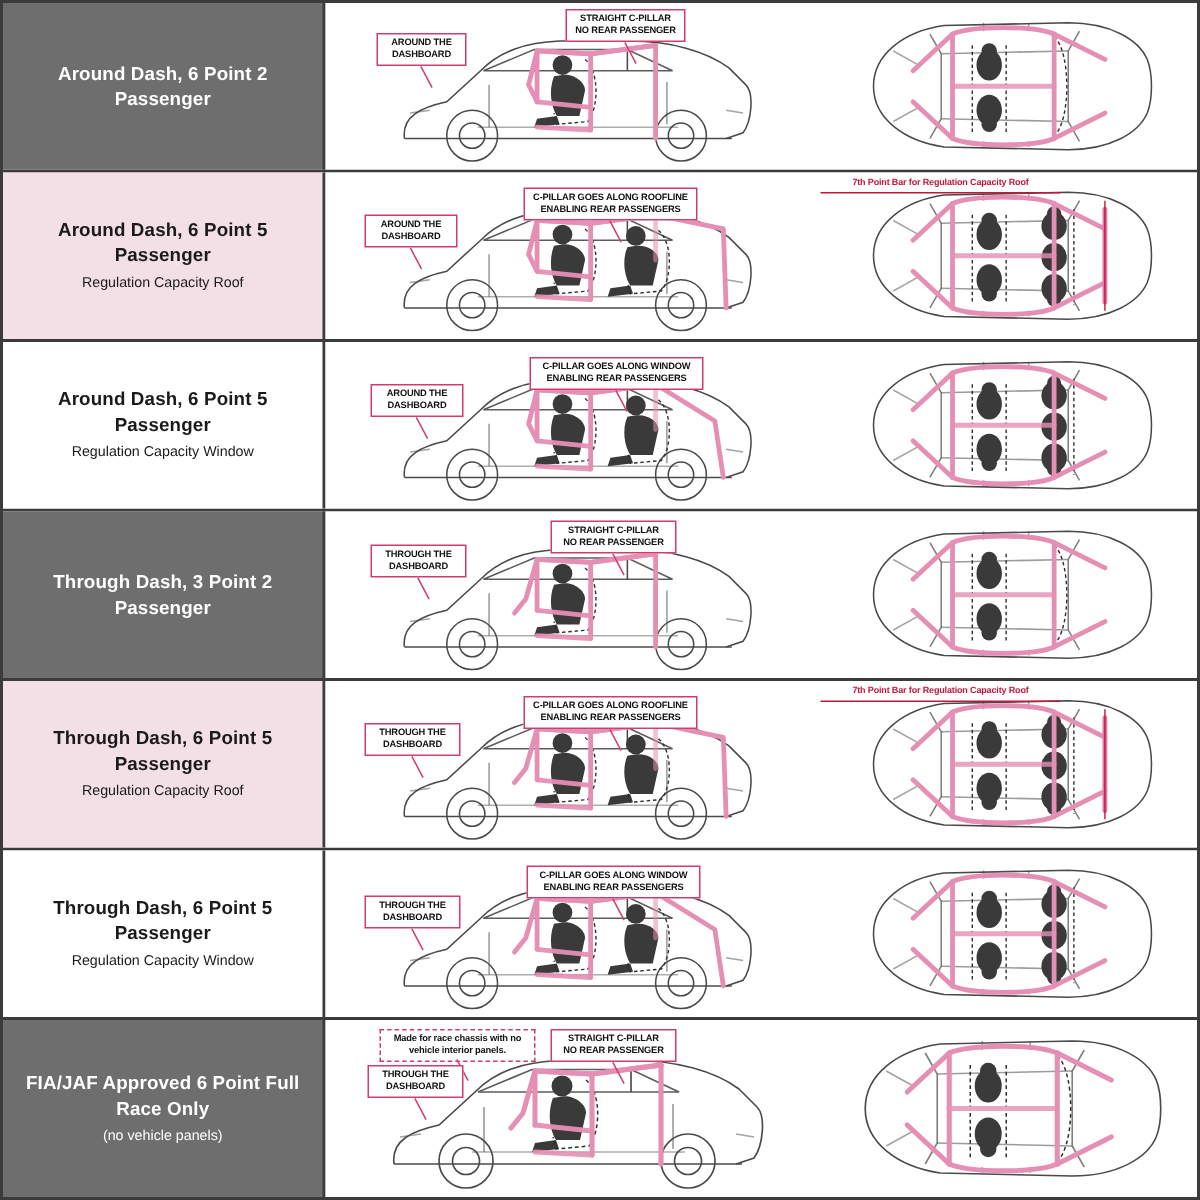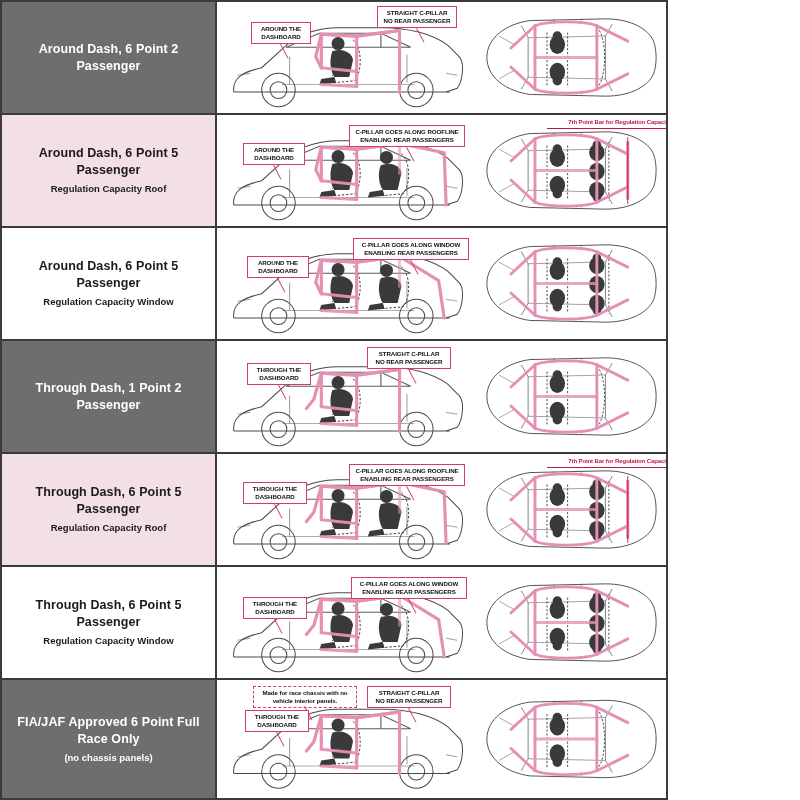--- a/index.html
+++ b/index.html
@@ -4,21 +4,21 @@
 <style>
   html,body{margin:0;padding:0;}
   body{
     width:800px;height:800px;
     background:#ffffff;
     font-family:"Liberation Sans", sans-serif;
     overflow:hidden;
   }
   #sheet{
     position:relative;
-    width:668px;height:800px;
+    width:800px;height:800px;
     box-sizing:border-box;
     border:2px solid #3b3b3b;
     background:#fff;
   }
   .row{
     display:flex;
     width:100%;
     box-sizing:border-box;
     border-bottom:2px solid #3b3b3b;
   }
@@ -41,21 +41,21 @@
   .label-cell.white{background:#ffffff;color:#1a1a1a;}
 
   .label-title{
     font-size:12.5px;
     font-weight:bold;
     line-height:1.35;
     letter-spacing:.1px;
   }
   .label-sub{
     font-size:9.5px;
-    font-weight:bold;
+    font-weight:normal;
     margin-top:4px;
     line-height:1.3;
   }
 
   .art-cell{
     flex:1 1 auto;
     position:relative;
     box-sizing:border-box;
     overflow:hidden;
     background:#fff;
@@ -436,21 +436,21 @@
         <div class="callout" style="left: 30px; top: 28px; width: 62px; min-height: 20px; display: flex; align-items: center; justify-content: center;">AROUND THE
 DASHBOARD</div>
         <div class="leader" style="left: 61px; top: 50px; width: 16px; transform: rotate(62deg);"></div>
         <div class="callout" style="left: 136px; top: 10px; width: 116px; min-height: 20px; display: flex; align-items: center; justify-content: center;">C-PILLAR GOES ALONG WINDOW
 ENABLING REAR PASSENGERS</div>
         <div class="leader" style="left: 194px; top: 32px; width: 16px; transform: rotate(62deg);"></div>
       </div>
     </div>
     <div class="row" style="height: 113px;">
       <div class="label-cell dark">
-        <div class="label-title">Through Dash, 1 Point
+        <div class="label-title">Through Dash, 3 Point
 2 Passenger</div>
       </div>
       <div class="art-cell">
         <div style="position: absolute; inset: 0px; display: flex; align-items: center;">
           <div style="flex: 0 0 56%; height: 100%;">
   <svg viewBox="0 0 270 118" preserveAspectRatio="xMidYMid meet">
     <g fill="none" stroke="#4a4a4a" stroke-width="1.1">
 
       <path d="M18,96 C16,80 30,74 48,70 L72,48 C86,34 104,28 128,27 L178,27
                C206,27 232,34 248,46 L260,58 C266,64 264,84 258,92 L246,96"></path>
@@ -789,21 +789,21 @@
         <div class="callout" style="left: 134px; top: 10px; width: 116px; min-height: 20px; display: flex; align-items: center; justify-content: center;">C-PILLAR GOES ALONG WINDOW
 ENABLING REAR PASSENGERS</div>
         <div class="leader" style="left: 192px; top: 32px; width: 16px; transform: rotate(62deg);"></div>
       </div>
     </div>
     <div class="row" style="height: 118px;">
       <div class="label-cell dark">
         <div class="label-title">FIA/JAF Approved
 6 Point
 Full Race Only</div>
-        <div class="label-sub">(no chassis panels)</div>
+        <div class="label-sub">(no vehicle panels)</div>
       </div>
       <div class="art-cell">
         <div style="position: absolute; inset: 0px; display: flex; align-items: center;">
           <div style="flex: 0 0 56%; height: 100%;">
   <svg viewBox="0 0 270 118" preserveAspectRatio="xMidYMid meet">
     <g fill="none" stroke="#4a4a4a" stroke-width="1.1">
 
       <path d="M18,96 C16,80 30,74 48,70 L72,48 C86,34 104,28 128,27 L178,27
                C206,27 232,34 248,46 L260,58 C266,64 264,84 258,92 L246,96"></path>
       <path d="M18,96 L250,96"></path>

